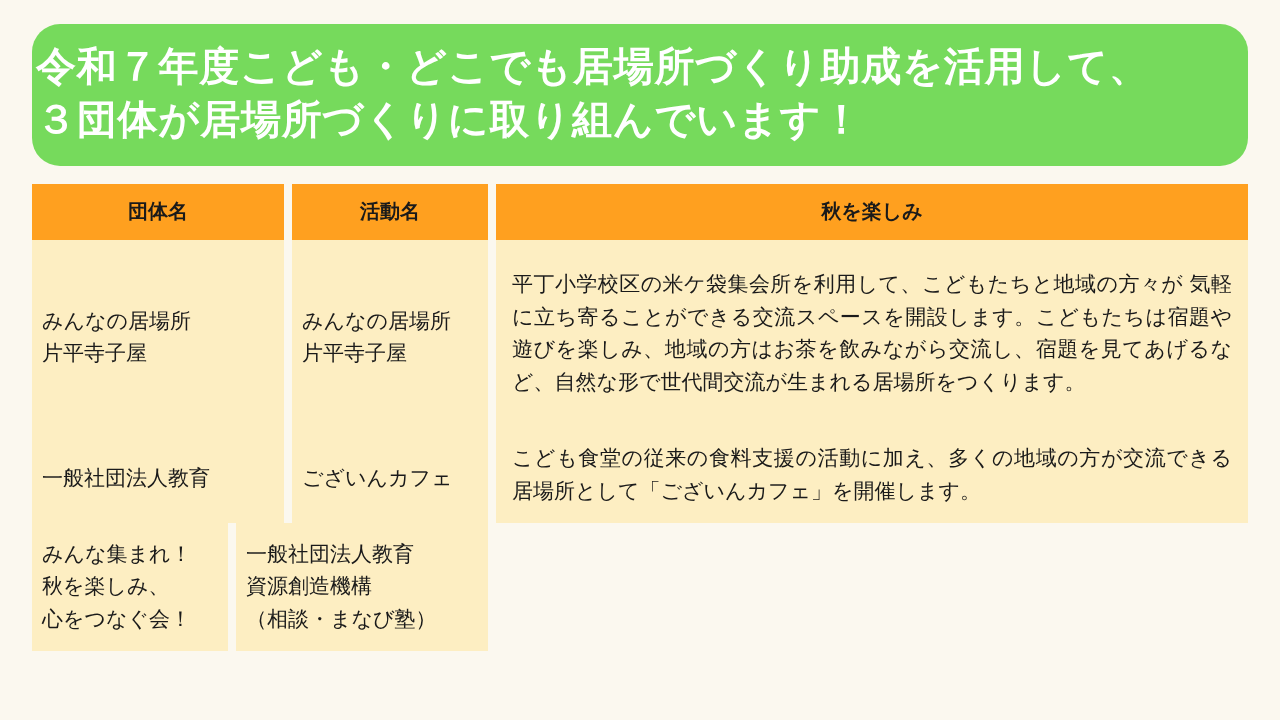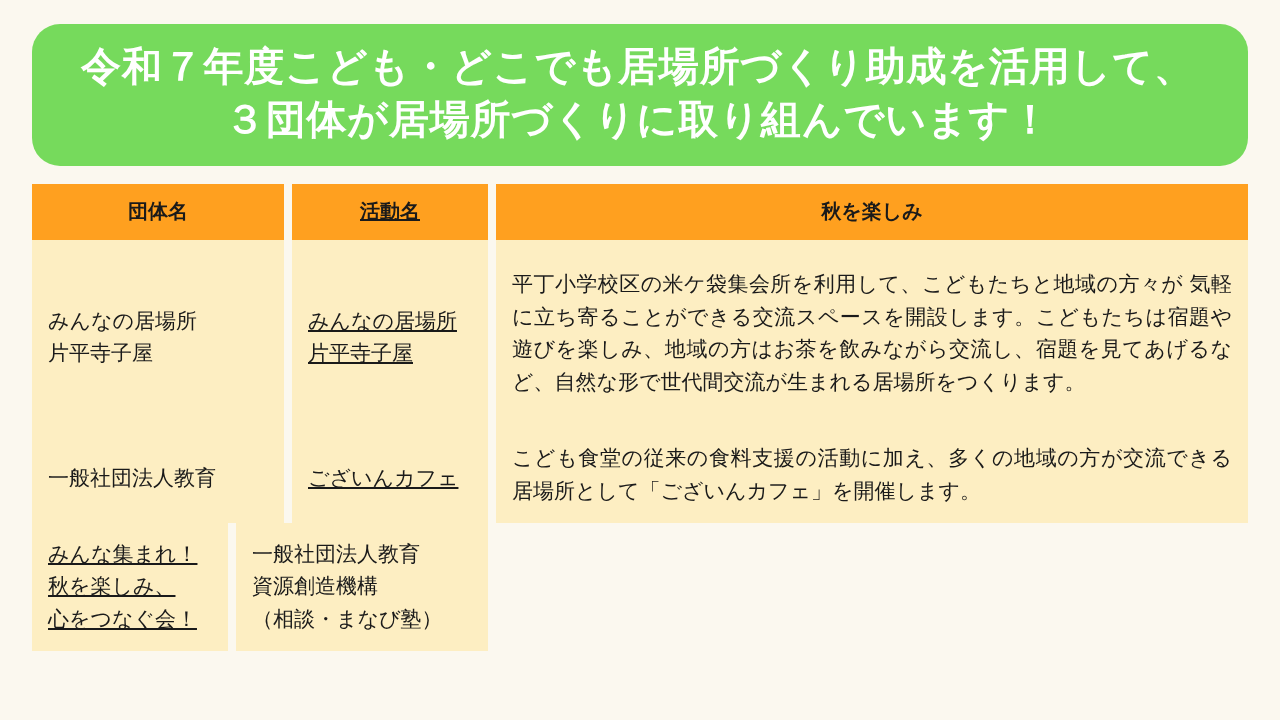--- a/index.html
+++ b/index.html
@@ -18,22 +18,21 @@
     height: 720px;
     box-sizing: border-box;
     padding: 24px 32px 0 32px;
     display: flex;
     flex-direction: column;
   }
   .banner {
     background: #76da5c;
     border-radius: 28px;
     color: #ffffff;
-    text-align: center;
-    padding: 16px 20px 20px 16px;
+    padding: 16px 20px 20px 4px;
     font-weight: bold;
     font-size: 40px;
     line-height: 1.32;
     letter-spacing: 0.02em;
     box-sizing: border-box;
   }
   .banner .line {
     display: block;
     white-space: nowrap;
   }
@@ -58,26 +57,26 @@
     justify-content: center;
     height: 56px;
     box-sizing: border-box;
   }
   .body-cell {
     background: #fdeec2;
     color: #1a1a1a;
     font-size: 21px;
     line-height: 1.55;
     box-sizing: border-box;
-    padding: 14px 16px;
+    padding: 14px 10px;
     display: flex;
     align-items: center;
   }
   .col-org { width: 252px; flex: 0 0 252px; }
-  .col-act { width: 196px; flex: 0 0 196px; text-decoration: underline; }
+  .col-act { width: 196px; flex: 0 0 196px; }
   .col-desc { flex: 1 1 auto; }
   .body-cell.col-desc {
     align-items: center;
     padding: 6px 16px 14px 16px;
   }
   .cell-text {
     white-space: pre-line;
   }
   .desc-text {
     white-space: pre-line;

